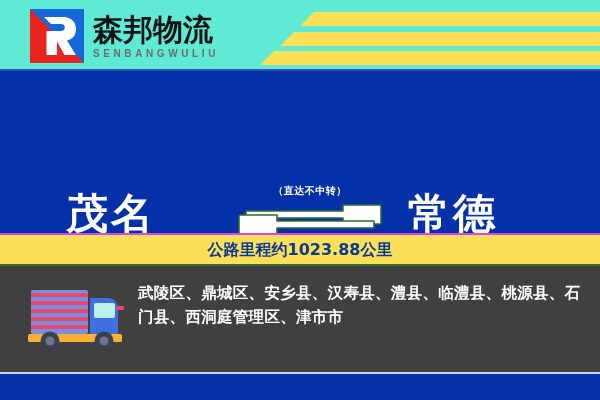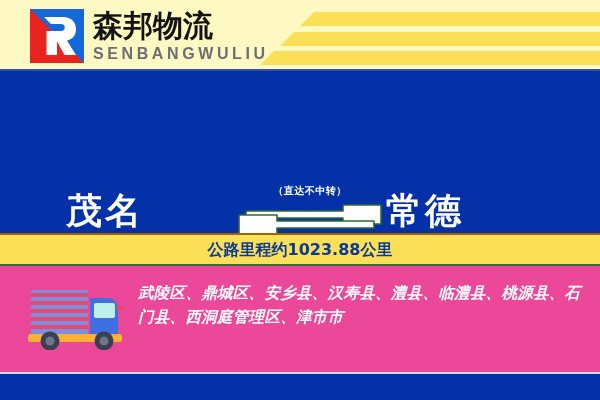--- a/index.html
+++ b/index.html
@@ -19,21 +19,21 @@
     background: #0430a8;
   }
 
   
   .header {
     position: absolute;
     left: 0;
     top: 0;
     width: 600px;
     height: 71px;
-    background: #fef9c3;
+    background: #5eead4;
     overflow: hidden;
   }
 
   .brand {
     position: absolute;
     left: 30px;
     top: 8px;
     height: 56px;
     display: flex;
     align-items: center;
@@ -60,21 +60,21 @@
     font-size: 30px;
     font-weight: bold;
     color: #141414;
     line-height: 1.06;
     letter-spacing: 0px;
     white-space: nowrap;
   }
 
   .brand-en {
     font-family: "Liberation Sans", sans-serif;
-    font-size: 16px;
+    font-size: 10px;
     font-weight: bold;
     color: #6d6d75;
     letter-spacing: 3.6px;
     line-height: 1.3;
     margin-top: 2px;
     white-space: nowrap;
   }
 
   .stripes {
     position: absolute;
@@ -112,29 +112,29 @@
     top: 71px;
     width: 600px;
     height: 162px;
     background: #0430a8;
   }
 
   .city {
     position: absolute;
     top: 122px;
     font-family: "DejaVu Sans", "Liberation Sans", sans-serif;
-    font-size: 36px;
+    font-size: 42px;
     font-weight: bold;
     color: #ffffff;
     line-height: 1;
     white-space: nowrap;
     letter-spacing: 3px;
   }
   .city-from { left: 66px; }
-  .city-to   { left: 386px; }
+  .city-to   { left: 408px; }
 
   .middle {
     position: absolute;
     left: 236px;
     top: 115px;
     width: 148px;
     height: 98px;
     text-align: center;
   }
 
@@ -168,21 +168,21 @@
   }
 
   
   .infobar {
     position: absolute;
     left: 0;
     top: 233px;
     width: 600px;
     height: 33px;
     background: #fbdf57;
-    border-top: 2px solid #a16207;
+    border-top: 2px solid #d946ef;
     border-bottom: 2px solid #3c6b35;
     box-sizing: border-box;
     display: flex;
     align-items: center;
     justify-content: center;
     gap: 18px;
   }
 
   .infobar span {
     font-family: "DejaVu Sans", "Liberation Sans", sans-serif;
@@ -193,22 +193,21 @@
     white-space: nowrap;
   }
 
   
   .coverage {
     position: absolute;
     left: 0;
     top: 266px;
     width: 600px;
     height: 107px;
-    background: #ec4899;
-    font-style: italic;
+    background: #404040;
   }
 
   .truck {
     position: absolute;
     left: 22px;
     top: 18px;
     width: 106px;
     height: 66px;
   }
 

